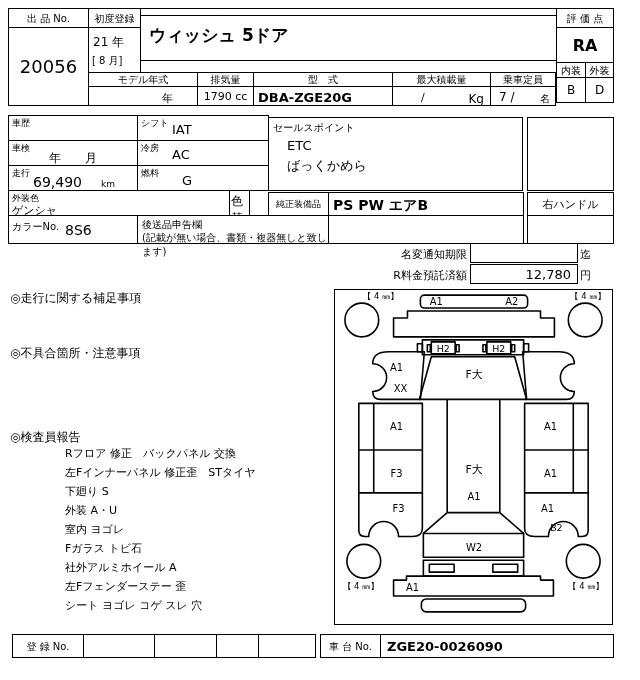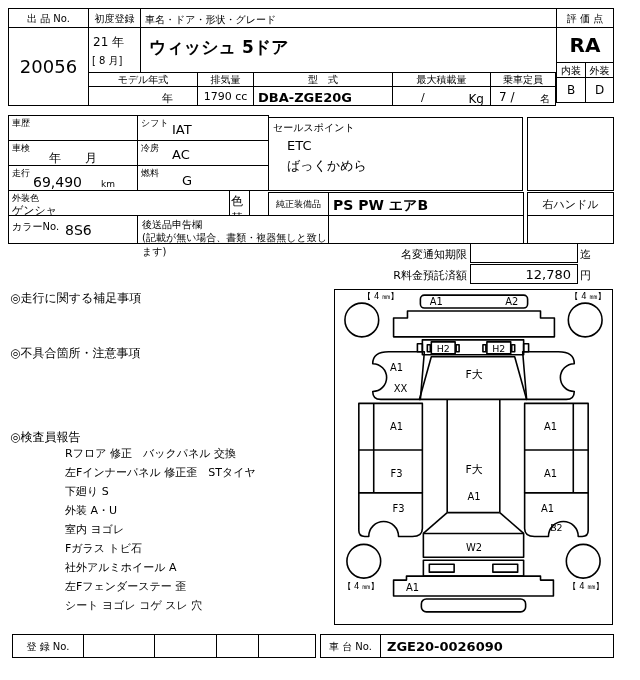--- a/index.html
+++ b/index.html
@@ -27,26 +27,26 @@
 
   <div class="box lblc vcenter" style="left:88px;top:8px;width:53px;height:20px">初度登録</div>
   <div class="box" style="left:88px;top:27px;width:53px;height:46px">
     <div class="nb" style="left:4px;top:6px;font-size:12px;">21 年</div>
     <div class="nb" style="left:3px;top:26px;font-size:10px;">[ 8 月]</div>
   </div>
 
   <div class="box" style="left:140px;top:8px;width:417px;height:20px">
     <span class="nb" style="left:4px;top:4px;font-size:10px;">車名・ドア・形状・グレード</span>
   </div>
-  <div class="box" style="left:140px;top:27px;width:417px;height:46px">
+  <div class="box" style="left:140px;top:15px;width:417px;height:46px">
     <span class="nb big" style="left:8px;top:8px;font-size:17px;">ウィッシュ 5ドア</span>
   </div>
 
   <div class="box lblc vcenter" style="left:556px;top:8px;width:58px;height:20px">評 価 点</div>
-  <div class="box vcenter big" style="left:556px;top:27px;width:58px;height:36px;font-size:20px;">RA</div>
+  <div class="box vcenter big" style="left:556px;top:27px;width:58px;height:36px;font-size:16px;">RA</div>
   <div class="box lblc vcenter" style="left:556px;top:62px;width:30px;height:16px">内装</div>
   <div class="box lblc vcenter" style="left:585px;top:62px;width:29px;height:16px">外装</div>
   <div class="box vcenter" style="left:556px;top:77px;width:30px;height:26px;font-size:12px;">B</div>
   <div class="box vcenter" style="left:585px;top:77px;width:29px;height:26px;font-size:12px;">D</div>
 
   <div class="box lblc vcenter" style="left:88px;top:72px;width:110px;height:15px">モデル年式</div>
   <div class="box lblc vcenter" style="left:197px;top:72px;width:57px;height:15px">排気量</div>
   <div class="box lblc vcenter" style="left:253px;top:72px;width:140px;height:15px">型　式</div>
   <div class="box lblc vcenter" style="left:392px;top:72px;width:99px;height:15px">最大積載量</div>
   <div class="box lblc vcenter" style="left:490px;top:72px;width:66px;height:15px">乗車定員</div>

